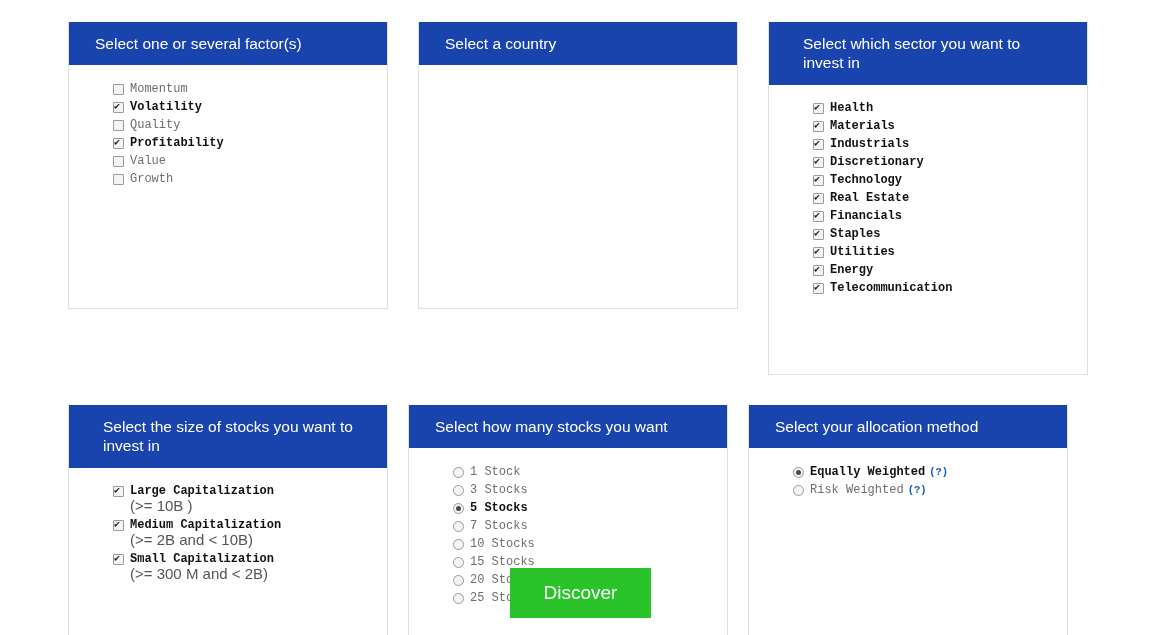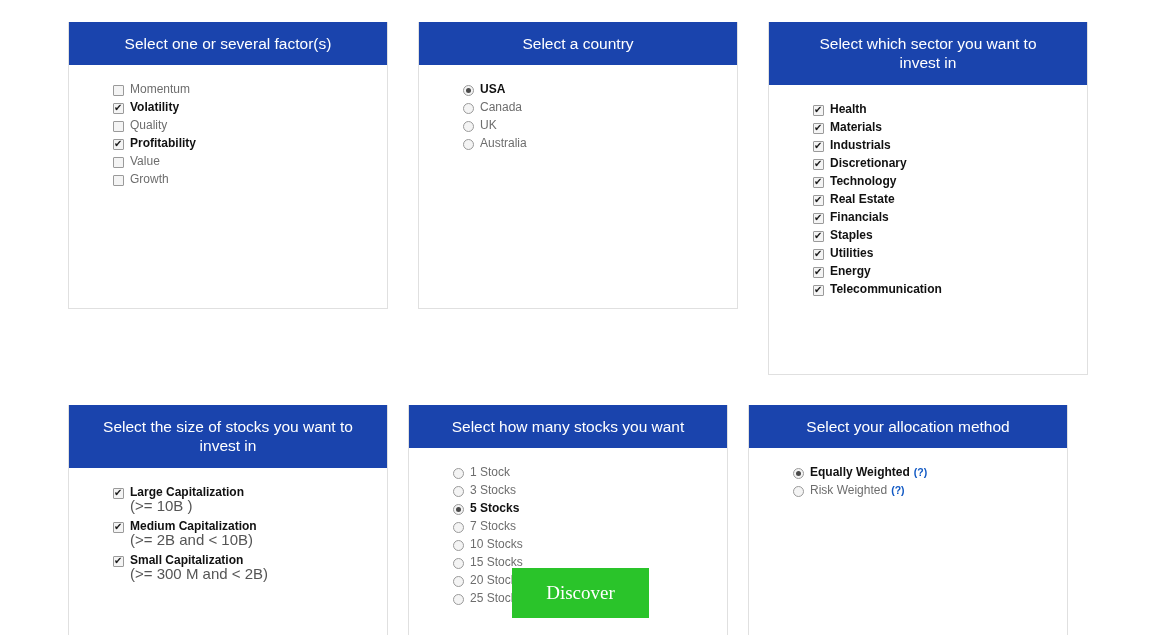--- a/index.html
+++ b/index.html
@@ -30,41 +30,41 @@
     width: 320px;
     background: #ffffff;
     border: 1px solid #e0e0e0;
     border-top: none;
     display: flex;
     flex-direction: column;
   }
   .card-head {
     background: #1a44ad;
     color: #ffffff;
-    text-align: center;
     font-size: 15.5px;
     line-height: 1.25;
     padding: 12px 26px;
     font-weight: normal;
   }
   .card-head.two-line { padding: 12px 34px; }
   .card-body {
     padding: 16px 22px 14px 22px;
     flex: 1 1 auto;
   }
   .r1 .card { height: 287px; }
   .r1 .card.tall { height: 353px; }
   .r2 .card { height: 233px; }
 
   .opt {
     display: flex;
-    align-items: flex-end;
+    align-items: center;
     margin: 0 0 3px 0;
     line-height: 14px;
     min-height: 15px;
+    font-family: Liberation Mono, monospace;
   }
   .opt .box {
     width: 11px;
     height: 11px;
     border: 1px solid #9a9a9a;
     background: #f4f4f4;
     margin: 1px 6px 0 22px;
     flex: 0 0 auto;
     position: relative;
     border-radius: 1px;
@@ -126,21 +126,21 @@
     text-align: center;
   }
   .discover {
     display: inline-block;
     background: #2ac42a;
     color: #ffffff;
     border: none;
     font-size: 19px;
     padding: 14px 34px;
     cursor: pointer;
-    font-family: Liberation Serif, serif;
+    font-family: Liberation Sans, sans-serif;
   }
 </style>
 </head>
 <body>
 
 <div class="page">
 
   <div class="grid">
 
     <div class="r1" style="display:flex; gap:30px; width:100%;">
@@ -170,38 +170,20 @@
           </div>
           <div class="opt">
             <span class="box"></span>
             <span class="lbl dim">Growth</span>
           </div>
         </div>
       </div>
 
       <div class="card">
         <div class="card-head">Select a country</div>
-        <div class="card-body">
-          <div class="opt">
-            <span class="radio checked"></span>
-            <span class="lbl bold">USA</span>
-          </div>
-          <div class="opt">
-            <span class="radio"></span>
-            <span class="lbl dim">Canada</span>
-          </div>
-          <div class="opt">
-            <span class="radio"></span>
-            <span class="lbl dim">UK</span>
-          </div>
-          <div class="opt">
-            <span class="radio"></span>
-            <span class="lbl dim">Australia</span>
-          </div>
-        </div>
       </div>
 
       <div class="card tall">
         <div class="card-head two-line">Select which sector you want to invest in</div>
         <div class="card-body">
           <div class="opt">
             <span class="box checked"></span>
             <span class="lbl bold">Health</span>
           </div>
           <div class="opt">

